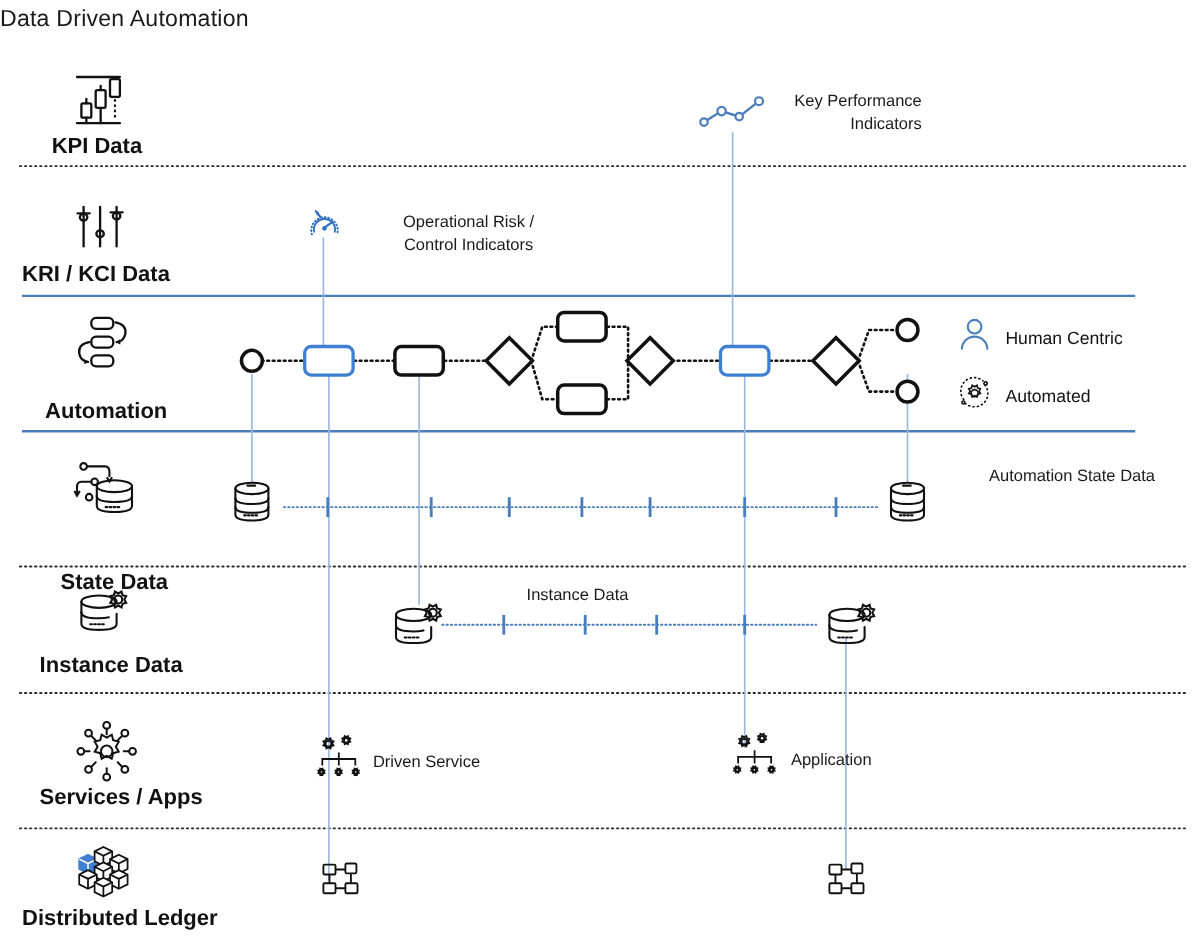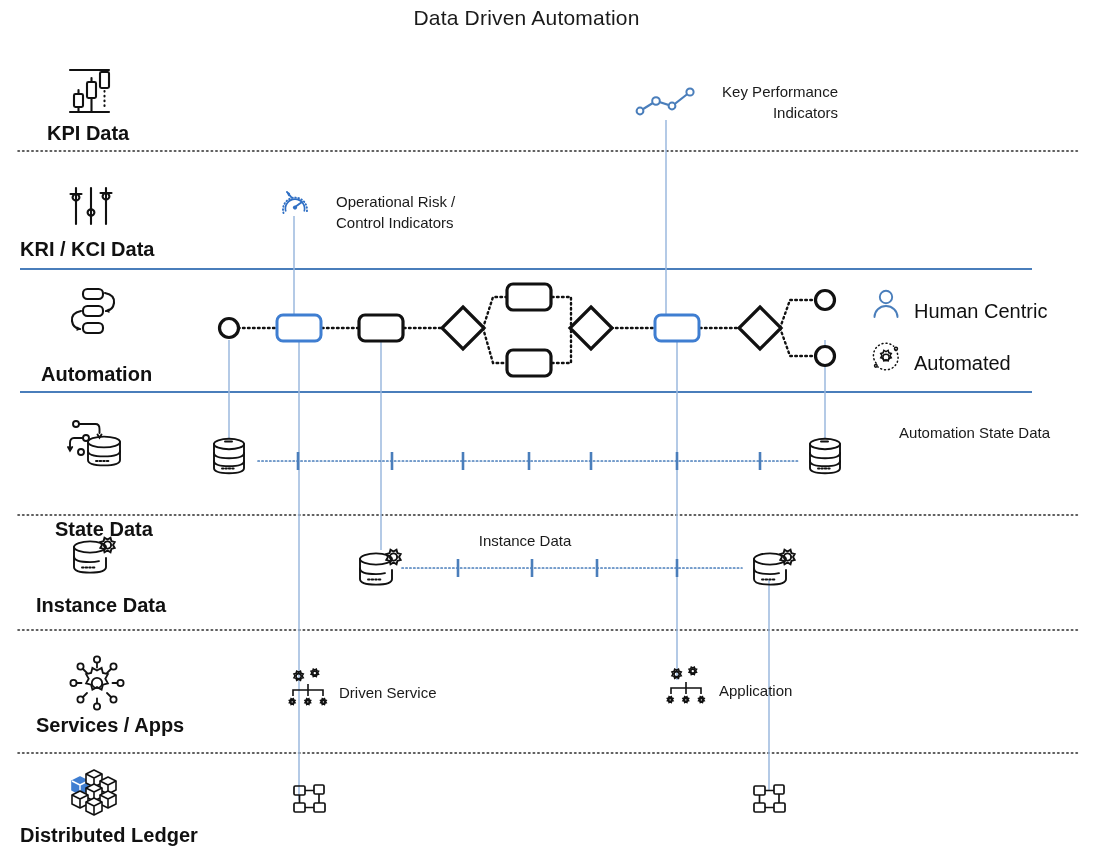--- a/index.html
+++ b/index.html
@@ -1,25 +1,25 @@
 <!DOCTYPE html>
 <html><head>
 <meta charset="utf-8">
 <style>
   html,body{margin:0;padding:0;background:#ffffff;}
   body{width:1093px;height:859px;position:relative;overflow:hidden;
        font-family:"Liberation Sans",sans-serif;color:#111111;}
   #stage{position:absolute;left:0;top:0;width:1093px;height:859px;}
   svg.layer{position:absolute;left:0;top:0;width:1093px;height:859px;}
-  .title{position:absolute;left:0;top:6px;width:1053px;text-align:center;
+  .title{position:absolute;left:0;top:6px;width:1053px;
          font-size:21px;font-weight:400;color:#1a1a1a;letter-spacing:.2px;}
   .band-label{position:absolute;font-size:20px;font-weight:700;color:#111;white-space:nowrap;}
-  .note{position:absolute;font-size:15px;color:#1a1a1a;line-height:1.38;white-space:pre-line;}
+  .note{position:absolute;font-size:15px;color:#1a1a1a;line-height:1.38;white-space:pre-line;text-align:center;}
   .note.ctr{text-align:right;}
-  .legend-txt{position:absolute;font-size:20px;color:#111;white-space:nowrap;}
+  .legend-txt{position:absolute;font-size:16px;color:#111;white-space:nowrap;}
   .flow-txt{position:absolute;font-size:15px;color:#1a1a1a;white-space:nowrap;}
   .ico{position:absolute;}
 </style>
 </head>
 <body>
 
 <div id="stage">
 
   <div class="title">Data Driven Automation</div>
 

